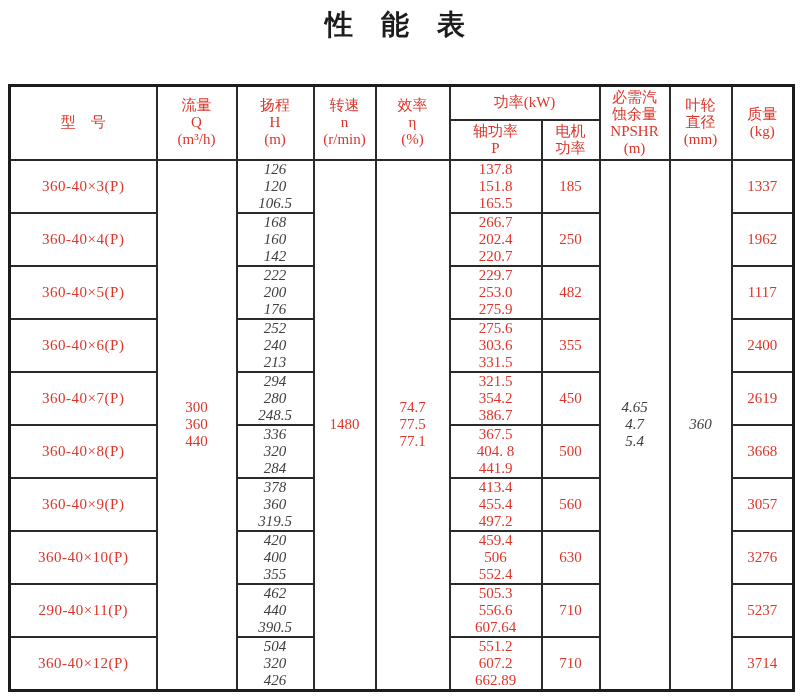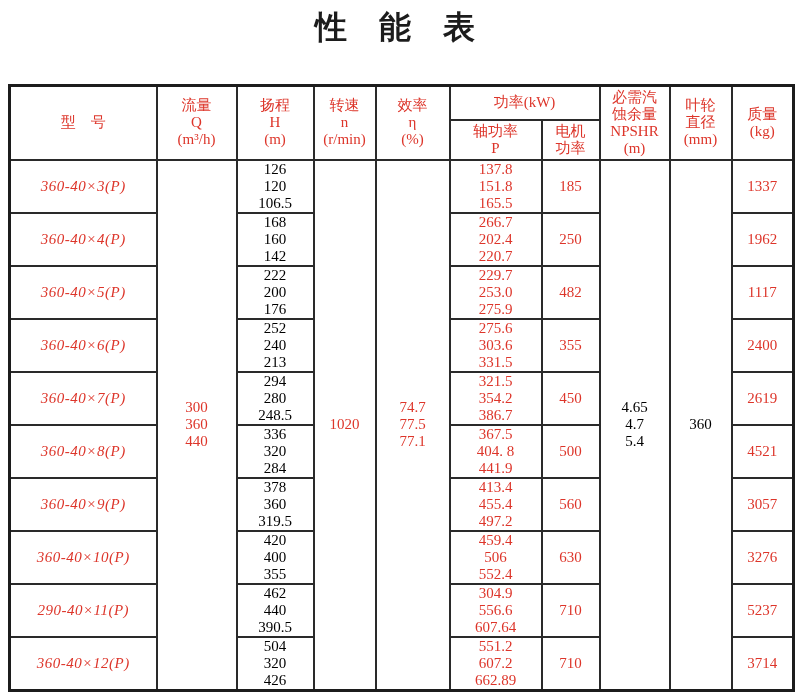--- a/index.html
+++ b/index.html
@@ -12,21 +12,21 @@
     overflow: hidden;
   }
   .title {
     position: absolute;
     top: 6px;
     left: 0;
     width: 790px;
     text-align: center;
     font-family: "DejaVu Sans", "Liberation Sans", sans-serif;
     font-weight: bold;
-    font-size: 32px;
+    font-size: 28px;
     color: #1c1c1c;
     white-space: pre;
   }
   table.perf {
     position: absolute;
     top: 84px;
     left: 8px;
     width: 784px;
     border-collapse: collapse;
     table-layout: fixed;
@@ -36,25 +36,25 @@
     border: 2px solid #2a2a2a;
     padding: 0;
     text-align: center;
     vertical-align: middle;
     font-weight: normal;
     font-size: 15px;
     line-height: 17px;
   }
   .pre { white-space: pre-line; }
   .red   { color: #dd352a; }
-  .black { color: #000000; }
+  .black { color: #404040; font-style: italic; }
   tr.hrow1 { height: 34px; }
   tr.hrow2 { height: 40px; }
   tr.drow  { height: 52px; }
-  .model-cell { font-size: 15px; letter-spacing: 0.5px; font-style: italic; }
+  .model-cell { font-size: 15px; letter-spacing: 0.5px; }
   .num { font-size: 15px; }
 </style>
 </head>
 <body>
 
 <div class="page">
 
   <div class="title">性　能　表</div>
 
   <table class="perf">
@@ -105,21 +105,21 @@
     </thead>
     <tbody>
       <tr class="drow">
         <td class="red model-cell">360-40×3(P)</td>
         <td rowspan="10" class="red pre num">300
 360
 440</td>
         <td class="black pre num">126
 120
 106.5</td>
-        <td rowspan="10" class="red num">1020</td>
+        <td rowspan="10" class="red num">1480</td>
         <td rowspan="10" class="red pre num">74.7
 77.5
 77.1</td>
         <td class="red pre num">137.8
 151.8
 165.5</td>
         <td class="red num">185</td>
         <td rowspan="10" class="black pre num">4.65
 4.7
 5.4</td>
@@ -172,21 +172,21 @@
       </tr>
       <tr class="drow">
         <td class="red model-cell">360-40×8(P)</td>
         <td class="black pre num">336
 320
 284</td>
         <td class="red pre num">367.5
 404. 8
 441.9</td>
         <td class="red num">500</td>
-        <td class="red num">4521</td>
+        <td class="red num">3668</td>
       </tr>
       <tr class="drow">
         <td class="red model-cell">360-40×9(P)</td>
         <td class="black pre num">378
 360
 319.5</td>
         <td class="red pre num">413.4
 455.4
 497.2</td>
         <td class="red num">560</td>
@@ -201,21 +201,21 @@
 506
 552.4</td>
         <td class="red num">630</td>
         <td class="red num">3276</td>
       </tr>
       <tr class="drow">
         <td class="red model-cell">290-40×11(P)</td>
         <td class="black pre num">462
 440
 390.5</td>
-        <td class="red pre num">304.9
+        <td class="red pre num">505.3
 556.6
 607.64</td>
         <td class="red num">710</td>
         <td class="red num">5237</td>
       </tr>
       <tr class="drow">
         <td class="red model-cell">360-40×12(P)</td>
         <td class="black pre num">504
 320
 426</td>

